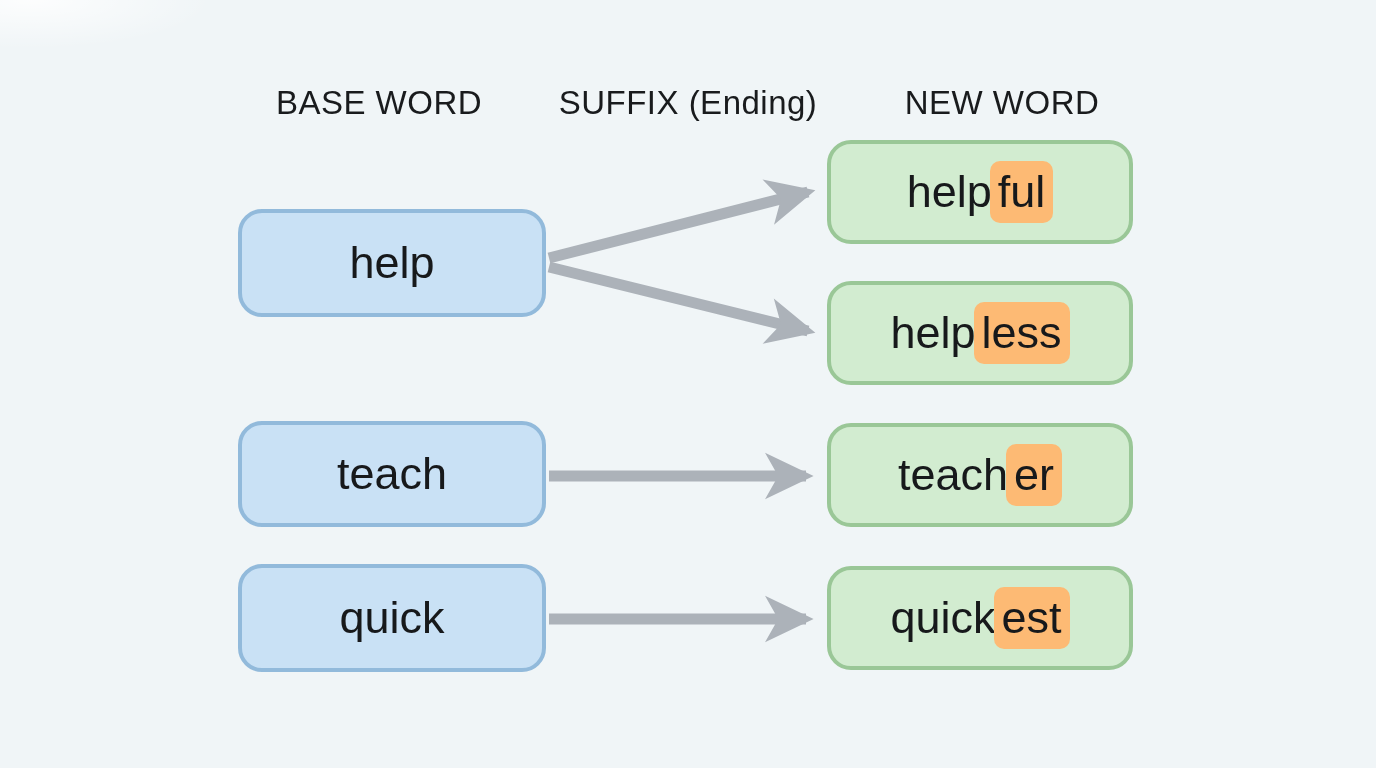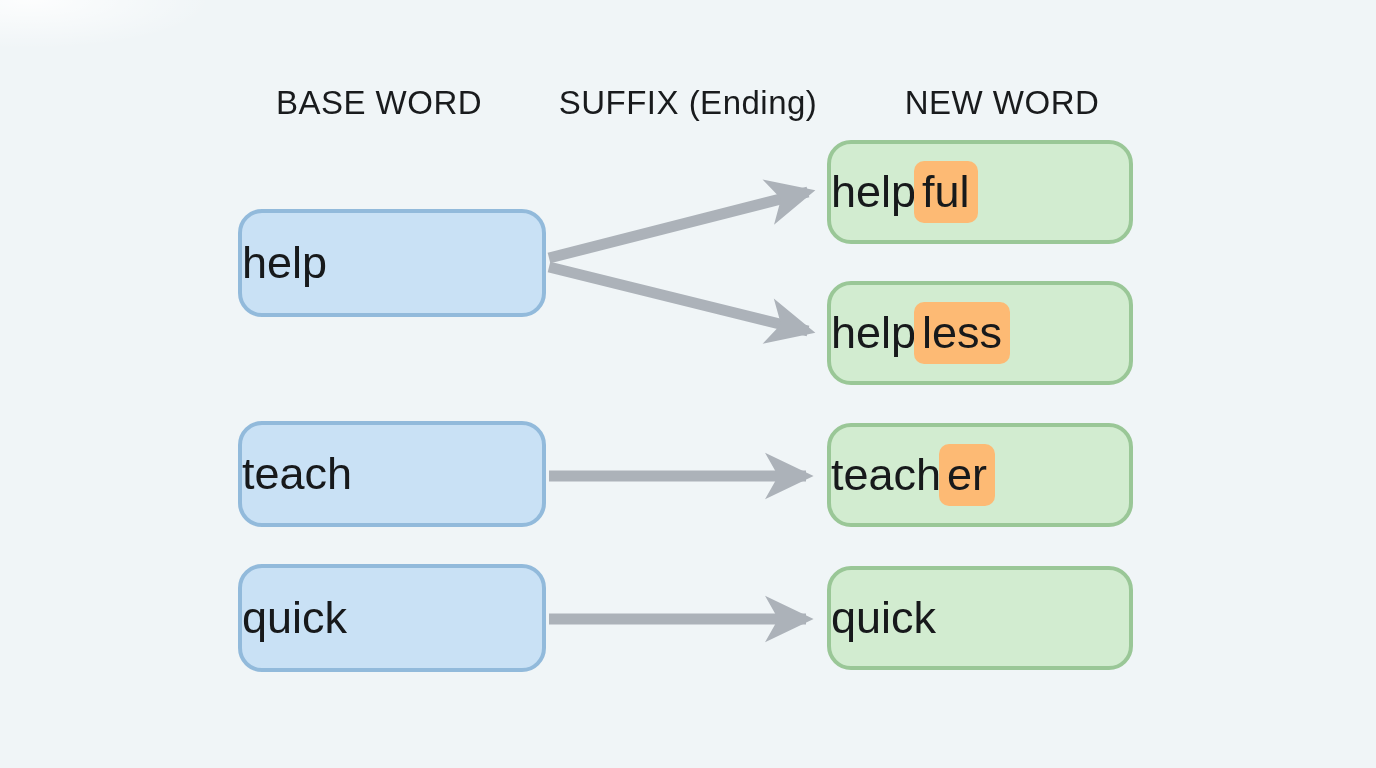--- a/index.html
+++ b/index.html
@@ -24,20 +24,21 @@
     font-weight: 500;
     letter-spacing: 0.5px;
     color: #191b1d;
     white-space: nowrap;
   }
   .word-box {
     position: absolute;
     box-sizing: border-box;
     display: flex;
     align-items: center;
+    justify-content: center;
     border-radius: 24px;
     font-size: 45px;
     color: #17191b;
     white-space: nowrap;
   }
   .word-box.base {
     left: 238px;
     width: 308px;
     height: 108px;
     background: #c9e1f5;
@@ -103,15 +104,16 @@
   <div class="word-box derived" style="top:281px">
     <span>help</span>
       <span class="suffix-highlight">less</span>
   </div>
   <div class="word-box derived" style="top:423px">
     <span>teach</span>
       <span class="suffix-highlight">er</span>
   </div>
   <div class="word-box derived" style="top:566px">
     <span>quick</span>
+      <span class="suffix-highlight">est</span>
   </div>
 
 </div>
 
 </body></html>

